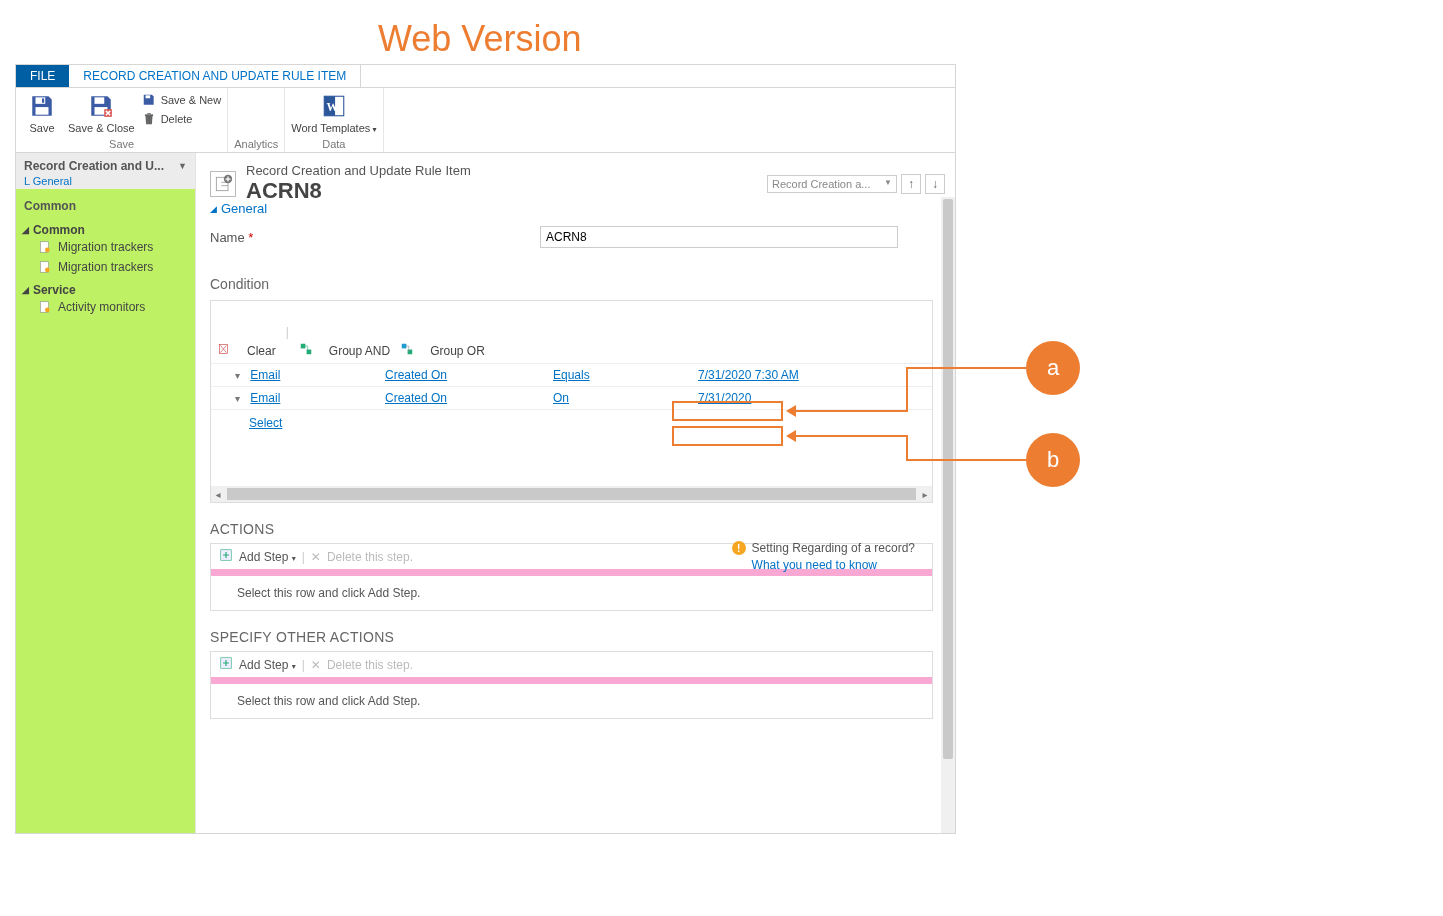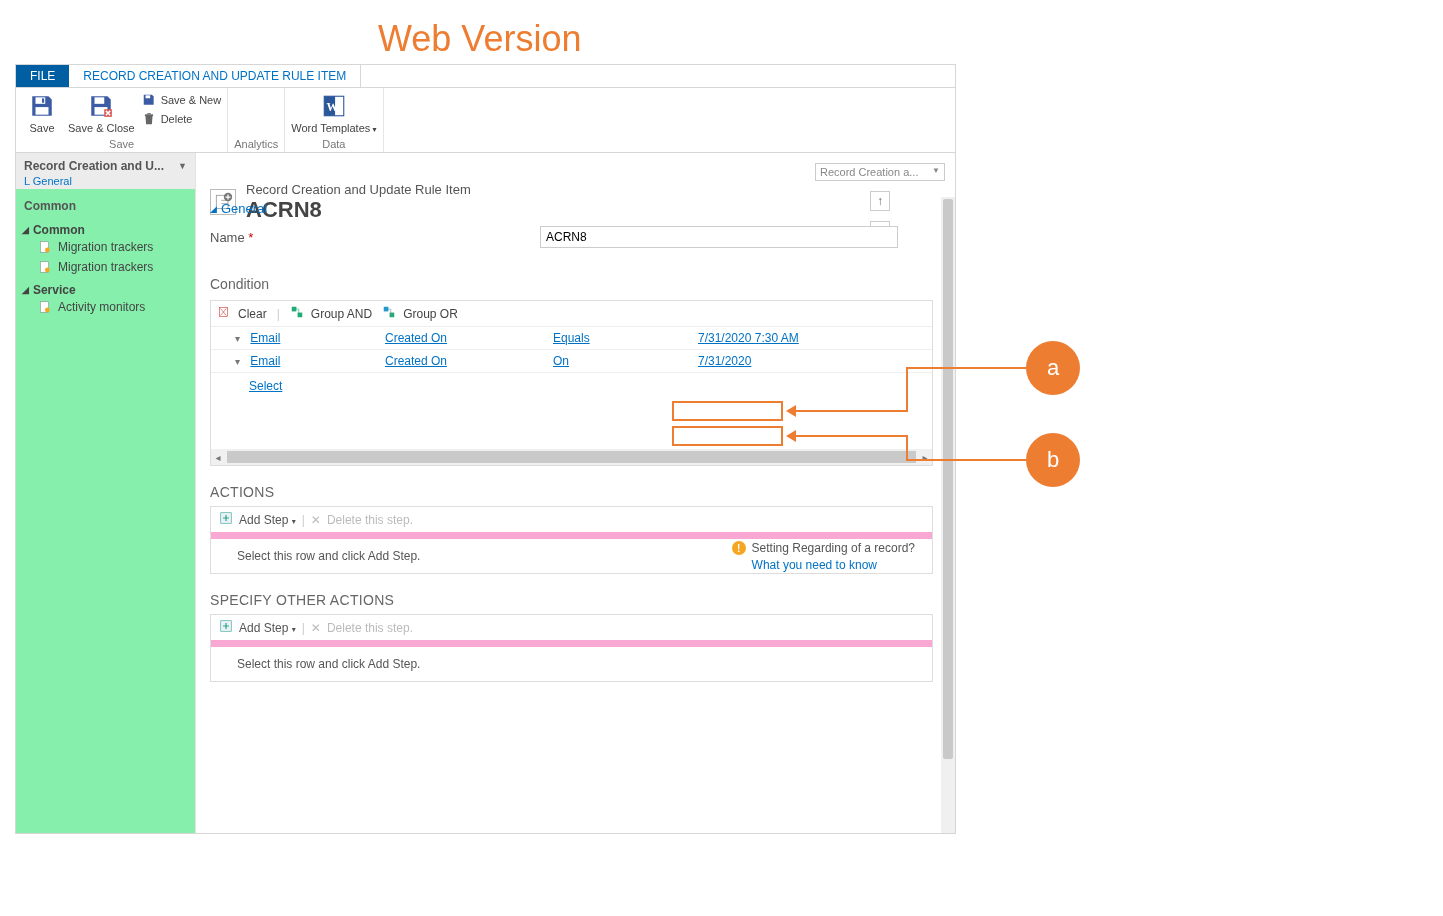--- a/index.html
+++ b/index.html
@@ -15,50 +15,50 @@
   .ribbon-group { border-right: 1px solid #e6e6e6; padding: 4px 6px 2px 6px; display:flex; flex-direction:column; align-items:center; }
   .ribbon-buttons { display:flex; align-items:flex-start; gap:6px;}
   .rb-col { display:flex; flex-direction:column; align-items:center; gap:2px; font-size:11px; color:#444; cursor:pointer; min-width:40px; }
   .rb-col .ico { width:28px; height:28px; display:flex; align-items:center; justify-content:center; }
   .rb-stack { display:flex; flex-direction:column; gap:3px; }
   .rb-mini { display:flex; align-items:center; gap:4px; font-size:11px; color:#444; cursor:pointer; }
   .rb-mini .mi { width:16px; height:16px; display:inline-flex; align-items:center; justify-content:center; }
   .ribbon-group-label { font-size:11px; color:#777; text-align:center; padding-top:4px; width:100%; }
   
   .body-row { display:flex; }
-  .sidebar { width:180px; background:#86efac; border-right:1px solid #e3e3e3; padding-bottom:12px; }
+  .sidebar { width:180px; background:#bef264; border-right:1px solid #e3e3e3; padding-bottom:12px; }
   .side-header { background:#ececec; padding:6px 8px 2px 8px; }
   .side-header .t { font-weight:600; color:#555; font-size:12px; display:flex; align-items:center; justify-content:space-between;}
   .side-header .b { color:#0072c6; font-size:11px; padding-top:2px; }
   .side-related { padding:10px 8px 4px 8px; font-weight:600; color:#555; }
   .side-cat { padding:6px 8px 0 6px; color:#444; }
   .side-cat .hdr { font-weight:600; display:flex; align-items:center; gap:4px; }
   .side-link { display:flex; align-items:center; gap:6px; color:#444; padding:3px 0 3px 16px; font-size:12px; cursor:pointer;}
   .side-link .i { width:14px; height:14px; }
   .content { flex:1; position:relative; padding:10px 10px 20px 14px; }
   .hdr-row { display:flex; align-items:center; justify-content:space-between; }
   .hdr-left { display:flex; align-items:center; gap:10px; }
   .hdr-ico { width:26px; height:26px; border:1px solid #bbb; display:flex; align-items:center; justify-content:center; color:#777; font-size:16px;}
   .hdr-texts .sup { font-size:13px; color:#555; }
   .hdr-texts .title { font-size:22px; font-weight:700; color:#444; }
-  .hdr-right { display:flex; align-items:center; gap:10px;flex-direction:column; }
+  .hdr-right { display:flex; align-items:center; gap:4px; }
   .hdr-right .sel { border:1px solid #ccc; font-size:11px; padding:2px 4px; color:#888; width:130px; display:flex; justify-content:space-between; cursor:pointer;}
   .hdr-right .arrowbtn { border:1px solid #ccc; width:20px; height:20px; display:flex; align-items:center; justify-content:center; cursor:pointer; color:#666;}
   .scroll-area { position:absolute; top:44px; left:14px; right:0; bottom:0; overflow:hidden; }
   .scrollbar-v { position:absolute; right:0; top:44px; bottom:0; width:14px; background:#f0f0f0; }
   .scrollbar-v .thumb { background:#c9c9c9; width:10px; margin:2px; border-radius:2px; }
   .section-head { color:#0072c6; font-size:13px; display:flex; align-items:center; gap:4px; padding:4px 0 10px 0; cursor:pointer;}
   .field-row { display:flex; align-items:center; }
   .field-row .lbl { width:330px; font-size:13px; color:#555;}
   .field-row .req { color:#cc0000; }
   .field-row input { width:358px; border:1px solid #ccc; padding:3px 5px; font-size:12px; }
   .cond-h { font-size:14px; color:#666; padding-top:28px; padding-bottom:8px;}
   .cond-box { border:1px solid #ddd; }
   .cond-tools { display:flex; align-items:center; gap:10px; padding:4px 6px; font-size:12px; color:#444; border-bottom:1px solid #eee;}
-  .cond-tools .tool { display:flex; align-items:center; gap:7px; cursor:pointer;}
+  .cond-tools .tool { display:flex; align-items:center; gap:16px; cursor:pointer;margin-top:37px;}
   .cond-tools .sep { color:#ccc; }
   .cond-row { display:flex; align-items:center; font-size:12px; padding:4px 10px 4px 24px; border-bottom:1px solid #eee;}
   .cond-row .c1 { width:150px; }
   .cond-row .c2 { width:140px; }
   .cond-row .c3 { width:145px;margin-left:28px; }
   .cond-row .c4 { }
   .alink { color:#0072c6; text-decoration:underline; cursor:pointer; }
   .chev { color:#777; font-size:10px; display:inline-block; width:12px; cursor:pointer;}
   .cond-select { padding:6px 10px 6px 38px; font-size:12px; }
   .hscroll { height:16px; background:#f0f0f0; display:flex; align-items:center; }

